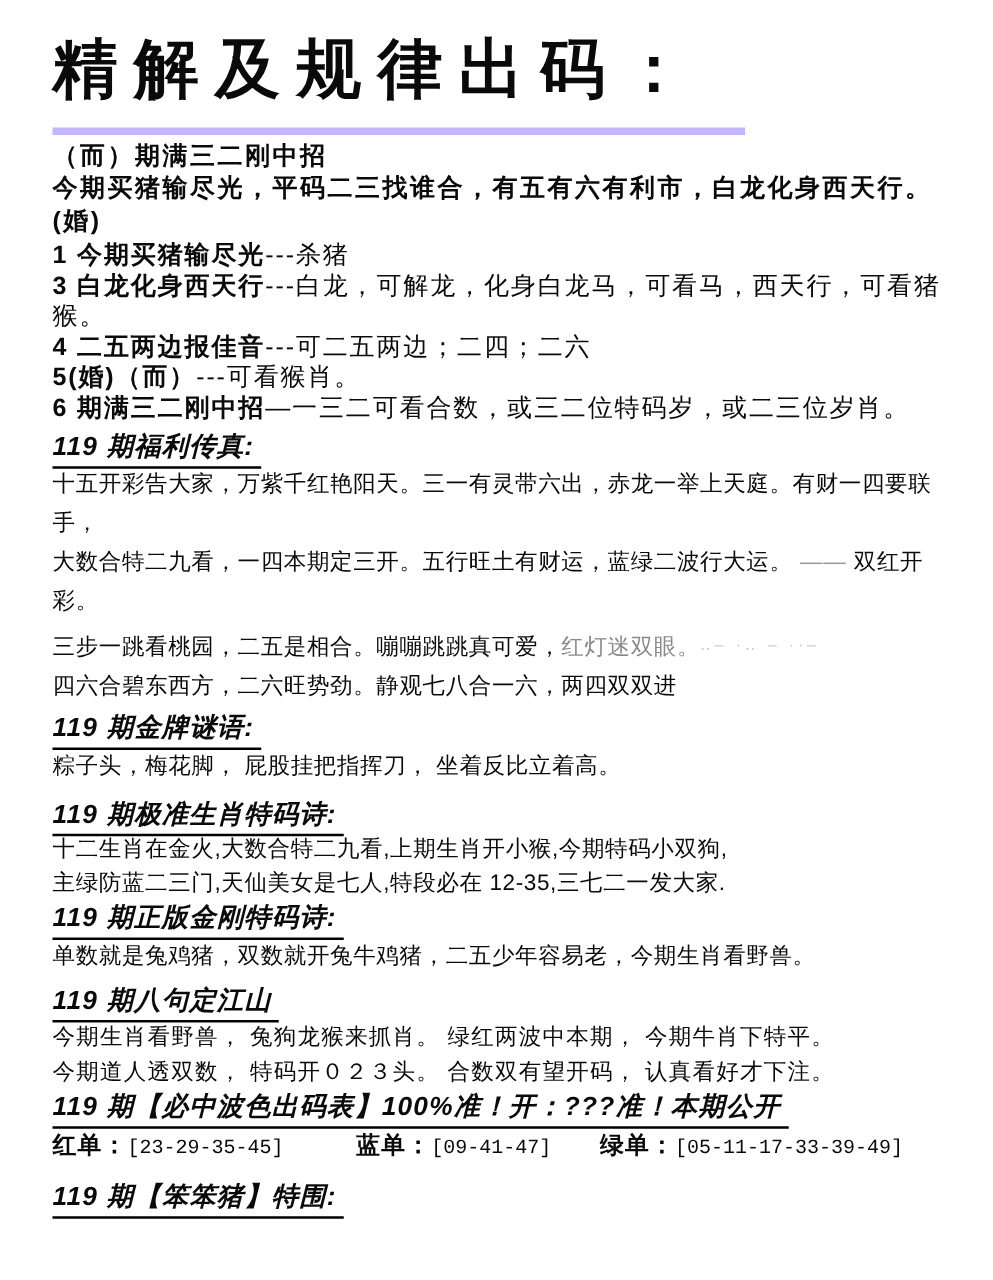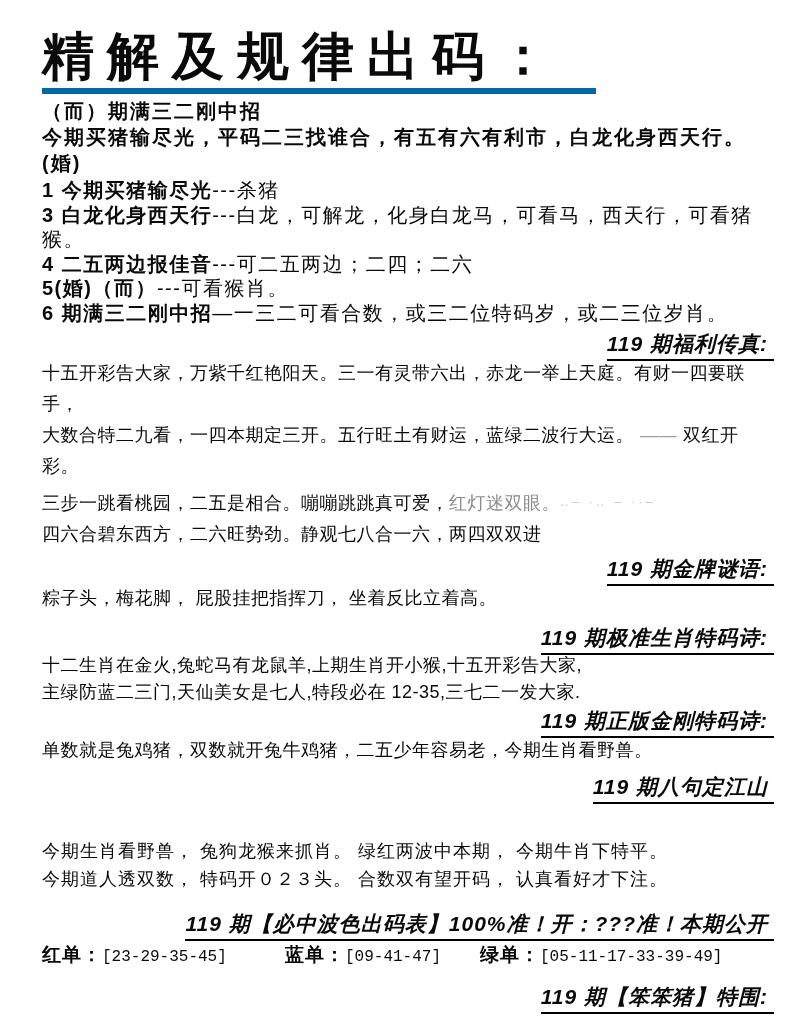--- a/index.html
+++ b/index.html
@@ -14,51 +14,51 @@
     overflow:hidden;
   }
   
   .title {
     display:inline-block;
     margin:0 0 4px 0;
     font-size:52px;
     line-height:1.0;
     font-weight:900;
     letter-spacing:13px;
-    border-bottom:6px solid #0369a1;
-    padding:0 34px 6px 0;
+    border-bottom:6px solid #c4b5fd;
+    padding:0 34px 20px 0;
     white-space:nowrap;
   }
   
   .intro { font-size:20px; font-weight:700; line-height:26px; letter-spacing:2px; }
   
   .rules { margin-top:2px; font-size:20px; line-height:24.5px; letter-spacing:1.5px; }
   .rule-lead { font-weight:700; }
   .rule-rest { font-weight:400; }
   
   .section { margin-top:4px; }
-  .heading-row { line-height:29px; height:29px; white-space:nowrap;text-align:right; }
+  .heading-row { line-height:29px; height:29px; white-space:nowrap; }
   .sec-heading {
     display:inline-block;
     font-style:italic;
     font-weight:700;
     font-size:21px;
     letter-spacing:1px;
     border-bottom:2px solid #000;
     padding:0 6px 1px 0;
   }
   .sec-note { font-size:19px; font-weight:400; margin-left:8px; font-style:normal; }
   .poem { font-size:18px; font-weight:400; line-height:31px; letter-spacing:0.5px; }
   .poem-tight { line-height:27px; }
-  .poem-loose { letter-spacing:1px; line-height:28px;margin-top:36px; }
+  .poem-loose { letter-spacing:1px; line-height:28px; }
   .gray-dash { color:#9a9a9a; padding:0 6px; }
   .faded-text { color:#8a8a8a; }
   .artifact { color:#9f9f9f; opacity:0.55; font-size:13px; letter-spacing:3px; vertical-align:3px; }
   
-  .sec-bose { margin-top:16px; }
+  .sec-bose { margin-top:0px; }
   .bose-row { display:flex; font-size:19px; line-height:33px; white-space:nowrap; }
   .bose-cell { }
   .c1 { width:243px; }
   .r1c2 { width:195px; }
   .r2c2 { width:303px; }
   .bose-label { font-weight:600; letter-spacing:1px;text-align:center; }
   .bose-value { font-family:"Liberation Mono","DejaVu Sans Mono",monospace; font-size:16px; font-weight:400; }
 </style>
 </head>
 <body>
@@ -106,21 +106,21 @@
     <div class="poem">
       <div>粽子头，梅花脚， 屁股挂把指挥刀， 坐着反比立着高。</div>
     </div>
   </div>
 
   <div class="section" style="margin-top:9px;">
     <div class="heading-row">
       <span class="sec-heading">119 期极准生肖特码诗:</span>
     </div>
     <div class="poem poem-tight">
-      <div>十二生肖在金火,兔蛇马有龙鼠羊,上期生肖开小猴,十五开彩告大家,</div>
+      <div>十二生肖在金火,大数合特二九看,上期生肖开小猴,今期特码小双狗,</div>
       <div>主绿防蓝二三门,天仙美女是七人,特段必在 12-35,三七二一发大家.</div>
     </div>
   </div>
 
   <div class="section" style="margin-top:0px;">
     <div class="heading-row">
       <span class="sec-heading">119 期正版金刚特码诗:</span>
     </div>
     <div class="poem">
       <div>单数就是兔鸡猪，双数就开兔牛鸡猪，二五少年容易老，今期生肖看野兽。</div>

